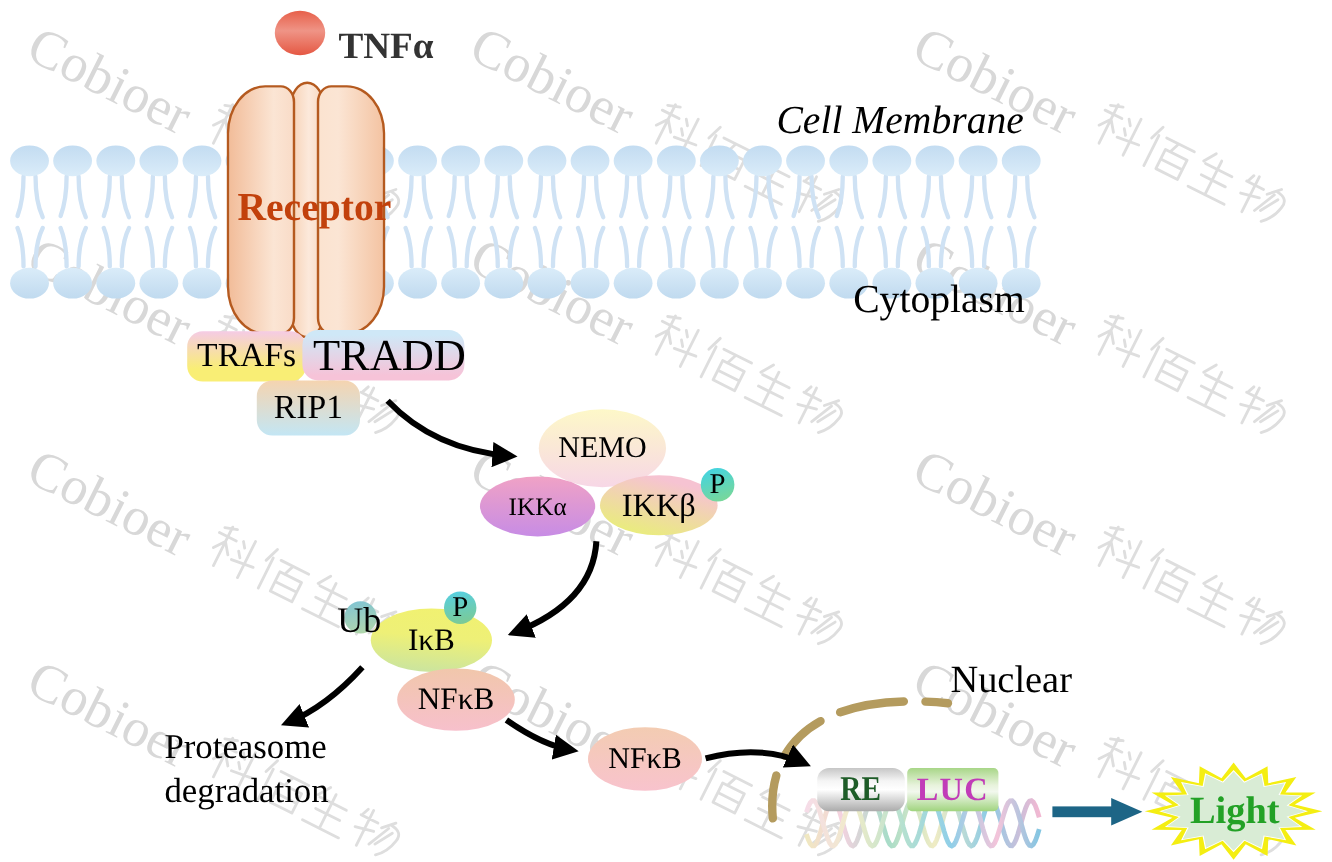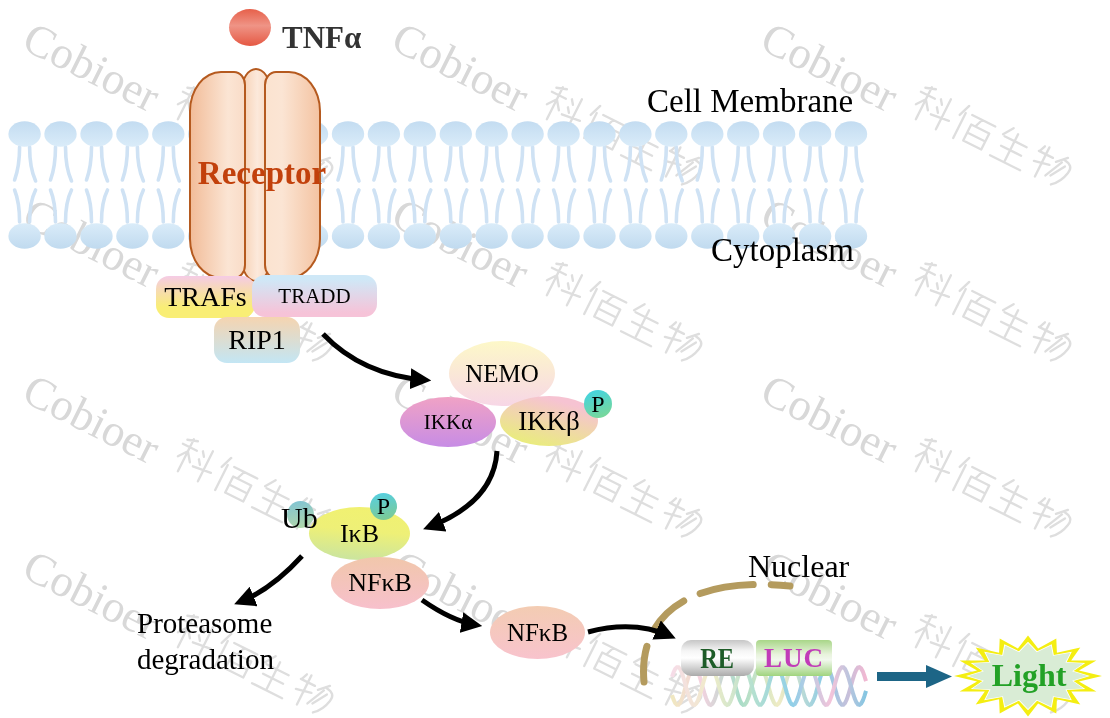--- a/index.html
+++ b/index.html
@@ -120,41 +120,41 @@
 <div class="abs" style="left:189px;top:71px;width:57px;height:208px;border:2.5px solid #b55a1f;
  border-radius:32px 12px 12px 32px/40px 14px 14px 40px;background:linear-gradient(90deg,#f2bd9a 0%,#fbe5d4 70%,#f9dcc8 100%);box-sizing:border-box;"></div>
 <div class="abs" style="left:264px;top:71px;width:57px;height:208px;border:2.5px solid #b55a1f;
  border-radius:12px 32px 32px 12px/14px 40px 40px 14px;background:linear-gradient(90deg,#fbe3d0 0%,#fbe5d4 30%,#f4c4a3 100%);box-sizing:border-box;"></div>
 <div class="lbl" style="left:196px;top:155px;width:132px;text-align:center;font-weight:bold;font-size:33px;color:#c2410c;">Receptor</div>
 
 <div class="abs" style="left:229px;top:9px;width:42px;height:37px;border-radius:50%;
  background:linear-gradient(180deg,#e7604a 0%,#ef9486 45%,#e55843 100%);"></div>
 <div class="lbl" style="left:282px;top:6px;font-weight:bold;font-size:31px;color:#333;margin-top:14px;">TNFα</div>
 
-<div class="lbl" style="left:647px;top:83px;font-size:33px;">Cell Membrane</div>
+<div class="lbl" style="left:647px;top:83px;font-size:33px;font-style:italic;">Cell Membrane</div>
 <div class="lbl" style="left:711px;top:232px;font-size:33px;">Cytoplasm</div>
 
 <div class="bx" style="left:156px;top:276px;width:99px;height:42px;background:linear-gradient(180deg,#f5cbe5 0%,#f9ee75 75%);">TRAFs</div>
-<div class="bx" style="left:252px;top:275px;width:125px;height:42px;background:linear-gradient(180deg,#cfe8f7 10%,#f6c3d8 90%);font-size:21px;">TRADD</div>
+<div class="bx" style="left:252px;top:275px;width:125px;height:42px;background:linear-gradient(180deg,#cfe8f7 10%,#f6c3d8 90%);font-size:37px;padding-left:10px;">TRADD</div>
 <div class="bx" style="left:214px;top:317px;width:86px;height:46px;background:linear-gradient(180deg,#f5d4b0,#c3e6f4);">RIP1</div>
 
 <div class="ell" style="left:449px;top:341px;width:106px;height:65px;background:linear-gradient(180deg,#fdf8c8,#f7d7e6);font-size:25px;">NEMO</div>
 <div class="ell" style="left:500px;top:396px;width:98px;height:50px;background:linear-gradient(195deg,#f6c3d2 20%,#e9ee7a 90%);font-size:27px;">IKKβ</div>
 <div class="ell" style="left:400px;top:397px;width:96px;height:50px;background:linear-gradient(180deg,#f0a2c5,#c78ce5);font-size:21px;">IKKα</div>
 <div class="ell" style="left:584px;top:390px;width:28px;height:28px;font-size:24px;background:linear-gradient(160deg,#3ed3e8,#7fd890);">P</div>
 
 <div class="ell" style="left:287px;top:501px;width:27px;height:27px;background:linear-gradient(170deg,#7fc3d4,#b4d8a8);"></div>
 <div class="ell" style="left:309px;top:507px;width:101px;height:53px;background:linear-gradient(185deg,#f1f170 0%,#eef077 45%,#c6e3a4 100%);">IκB</div>
 <div class="lbl" style="left:281px;top:501px;font-size:30px;">Ub</div>
 <div class="ell" style="left:370px;top:493px;width:27px;height:27px;font-size:24px;background:linear-gradient(170deg,#55cfe4,#7fca8f);">P</div>
 <div class="ell" style="left:331px;top:557px;width:98px;height:52px;background:linear-gradient(180deg,#f1c7ab,#f7c0cc);font-size:26px;">NFκB</div>
 <div class="ell" style="left:490px;top:606px;width:95px;height:53px;background:linear-gradient(180deg,#f3ccb2,#f8c3cd);font-size:25px;">NFκB</div>
 
 <div class="lbl" style="left:102px;top:605px;font-size:29px;line-height:36px;margin-left:35px;">Proteasome<br>degradation</div>
-<div class="lbl" style="left:748px;top:548px;font-size:32px;">Nuclear</div>
+<div class="lbl" style="left:792px;top:548px;font-size:32px;">Nuclear</div>
 
 <svg class="abs" style="left:0;top:0" width="1110" height="718" viewBox="0 0 1110 718">
 
 <defs>
 <linearGradient id="dnaA" x1="672" x2="866" y1="0" y2="0" gradientUnits="userSpaceOnUse">
  <stop offset="0" stop-color="#f0e8c0"></stop>
         <stop offset="0.15" stop-color="#f4d2e0"></stop>
  <stop offset="0.35" stop-color="#a8dcc8"></stop>
         <stop offset="0.55" stop-color="#f0ecc4"></stop>
  <stop offset="0.78" stop-color="#8ccbe6"></stop>

